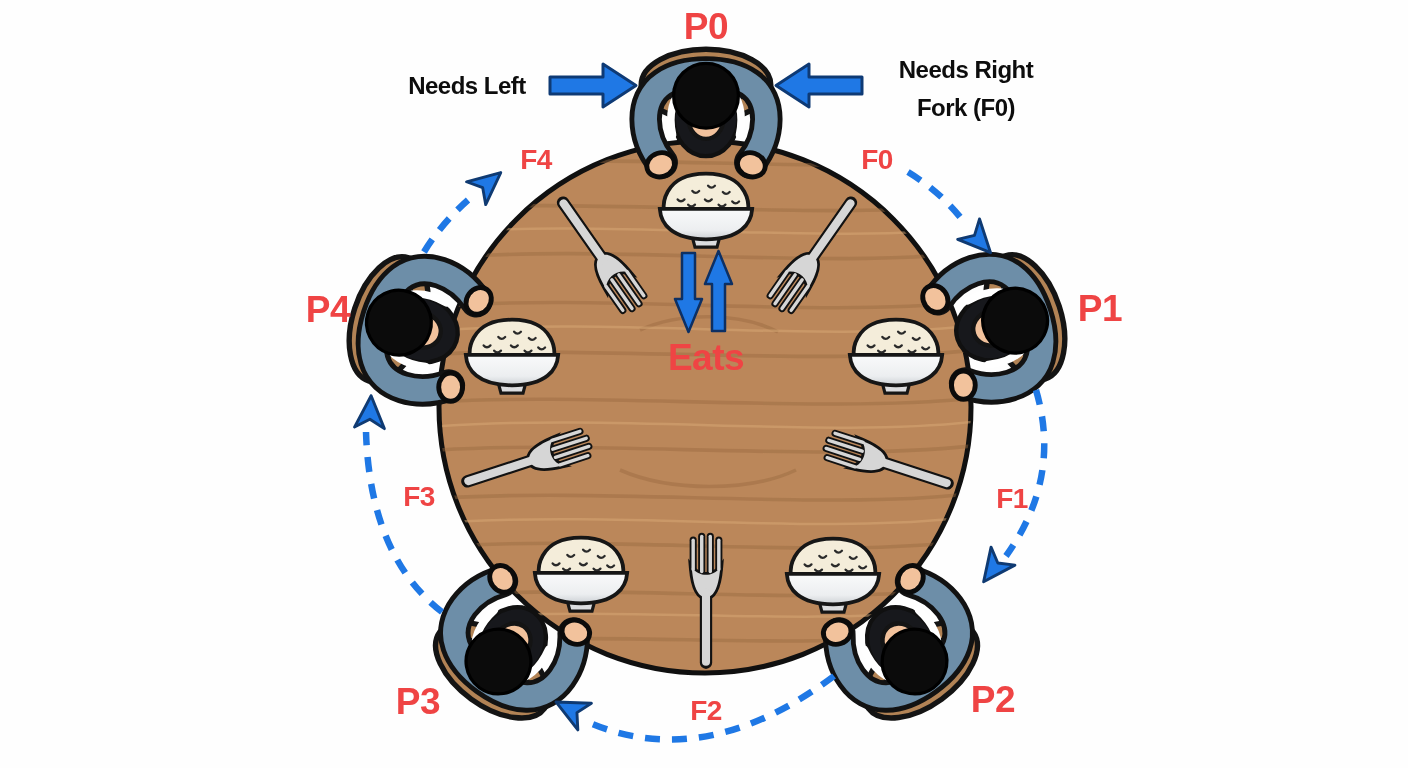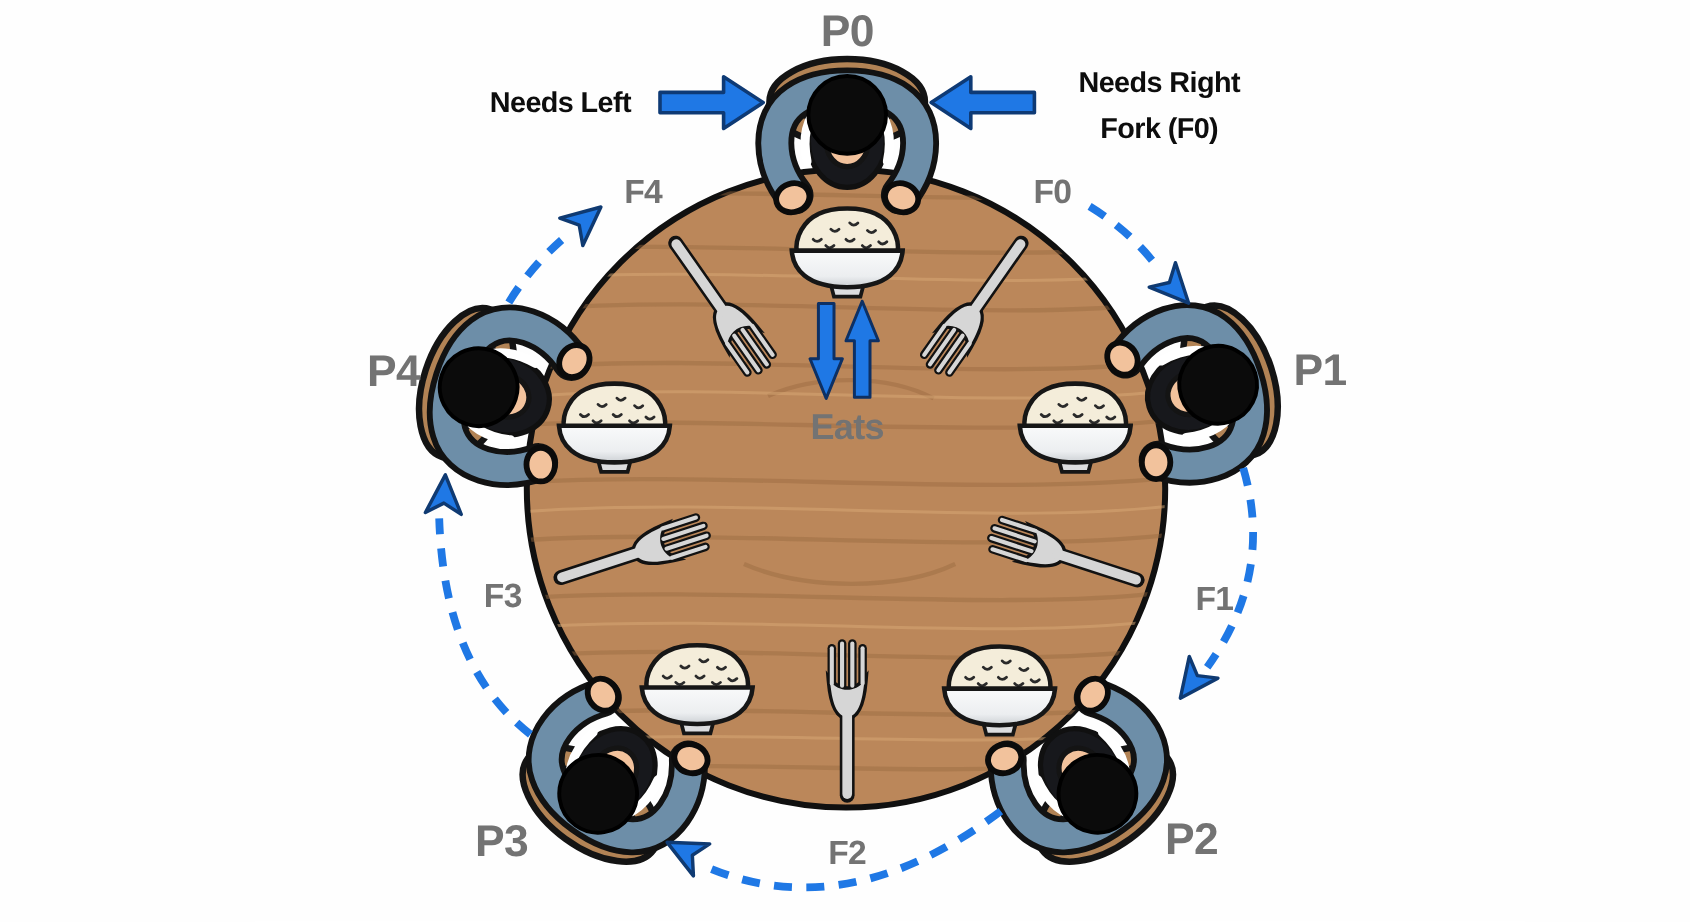--- a/index.html
+++ b/index.html
@@ -3,26 +3,26 @@
 <meta charset="utf-8">
 <style>
   html,body{margin:0;padding:0;background:#ffffff;}
   .stage{
     position:relative;width:1408px;height:768px;background:#fefefe;overflow:hidden;
     font-family:"Liberation Sans", sans-serif;
   }
   .stage svg{position:absolute;left:0;top:0;}
   .lbl{
     position:absolute;transform:translate(-50%,-50%);
-    font-weight:700;color:#737373;white-space:nowrap;line-height:1;
+    font-weight:700;color:#ef4444;white-space:nowrap;line-height:1;
     letter-spacing:-0.5px;
   }
   .plbl{font-size:37px;}
   .flbl{font-size:28px;}
-  .eats{font-size:30px;}
+  .eats{font-size:37px;}
   .note{
     position:absolute;transform:translate(-50%,-50%);
     font-weight:700;color:#0d0d0d;font-size:24px;line-height:38px;
     text-align:center;white-space:nowrap;letter-spacing:-0.5px;
   }
 </style>
 </head>
 <body>
 
 <div class="stage">

